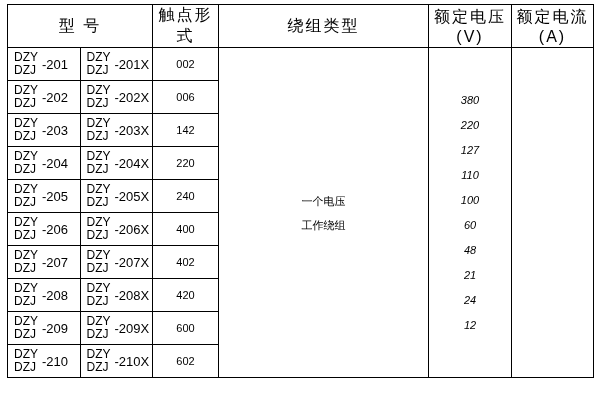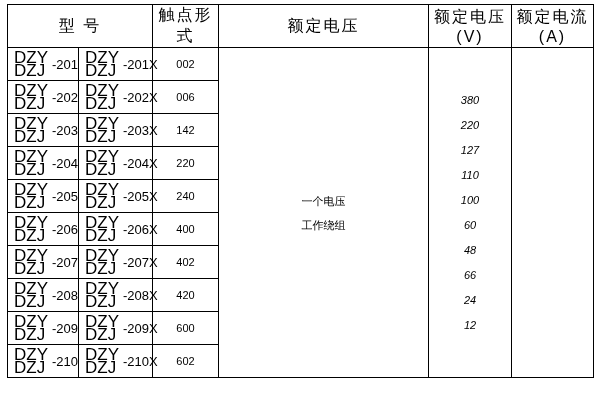--- a/index.html
+++ b/index.html
@@ -56,21 +56,21 @@
     justify-content: flex-start;
     height: 100%;
     position: relative;
   }
   .modelhalf.first { border-right: 1px solid #000000; }
   .stack {
     display: flex;
     flex-direction: column;
     justify-content: space-between;
     line-height: 13px;
-    font-size: 17px;
+    font-size: 12px;
     padding-left: 6px;
     text-align: left;
   }
   .suffix {
     font-size: 13px;
     padding-left: 4px;
     align-self: center;
   }
   td.contact {
     font-size: 12px;
@@ -99,21 +99,21 @@
       <col style="width:145px">
       <col style="width:66px">
       <col style="width:210px">
       <col style="width:83px">
       <col style="width:82px">
     </colgroup>
     <tbody>
       <tr class="head">
         <td>型    号</td>
         <td>触点形式</td>
-        <td>额定电压</td>
+        <td>绕组类型</td>
         <td>额定电压(V)</td>
         <td>额定电流(A)</td>
       </tr>
 
       <tr>
         <td class="model">
           <div class="modelwrap">
             <div class="modelhalf first">
               <span class="stack">
                 <span>DZY</span>
@@ -139,21 +139,21 @@
         </td>
         <td class="voltage" rowspan="10">
           <div class="vlist">
             <div>380</div>
             <div>220</div>
             <div>127</div>
             <div>110</div>
             <div>100</div>
             <div>60</div>
             <div>48</div>
-            <div>66</div>
+            <div>21</div>
             <div>24</div>
             <div>12</div>
           </div>
         </td>
         <td class="current" rowspan="10"></td>
       </tr>
 
       <tr>
         <td class="model">
           <div class="modelwrap">

